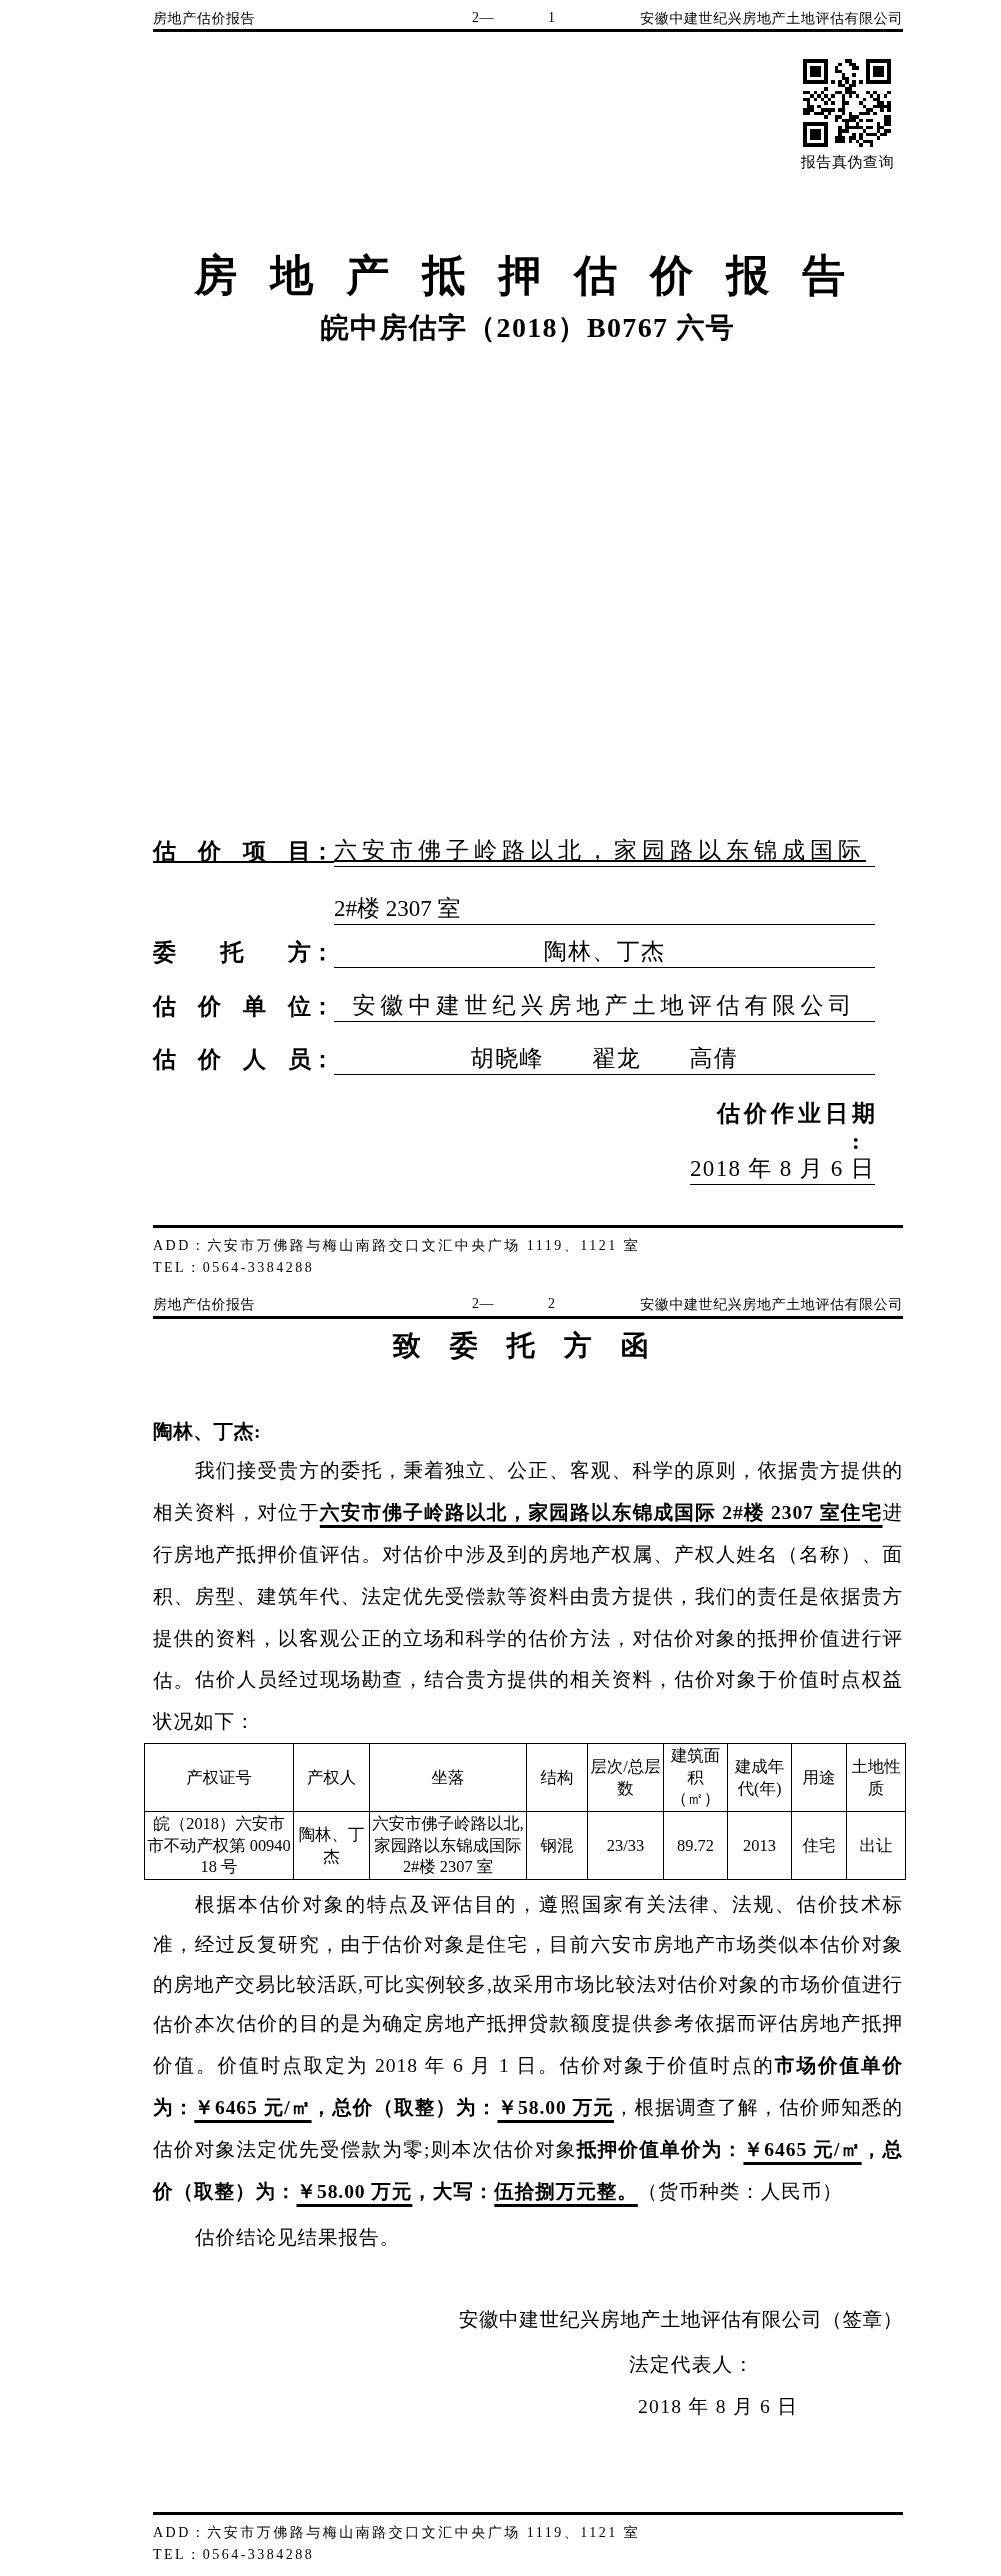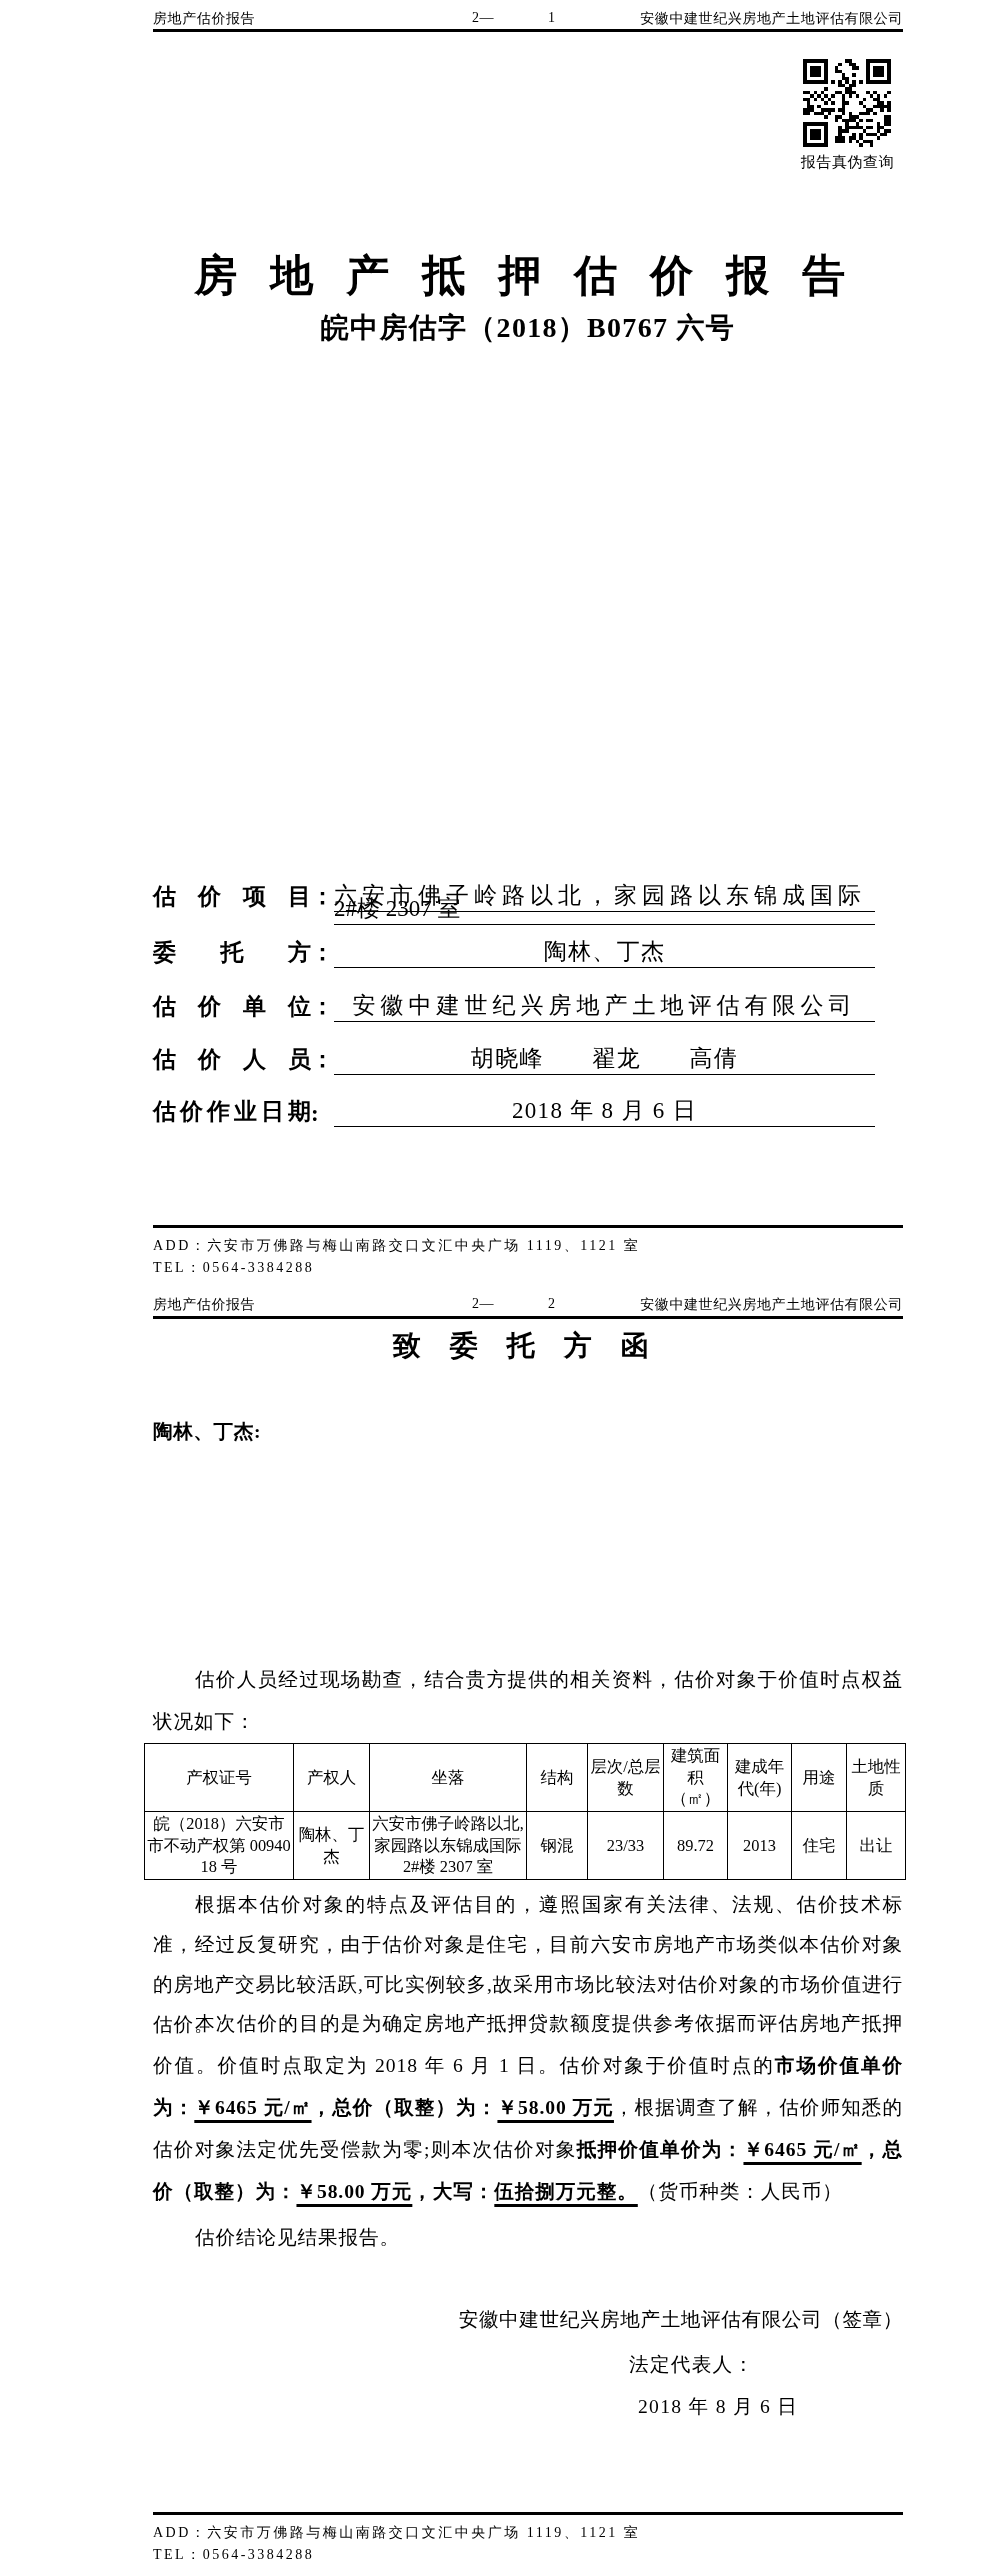--- a/index.html
+++ b/index.html
@@ -316,21 +316,21 @@
         <rect x="5" y="24" width="1" height="1"></rect>
         <rect x="6" y="24" width="1" height="1"></rect>
         <rect x="16" y="24" width="1" height="1"></rect>
         <rect x="19" y="24" width="1" height="1"></rect>
       </svg></div>
   <div class="qr-caption">报告真伪查询</div>
 
   <div class="main-title">房地产抵押估价报告</div>
   <div class="doc-number">皖中房估字（2018）B0767 六号</div>
 
-  <div class="form-row" style="top:883px;">
+  <div class="form-row" style="top:838px;text-decoration:underline;">
     <span class="flabel">估 价 项 目</span>
     <span class="fcolon">：</span>
     <span class="fvalue left ls8">六安市佛子岭路以北，家园路以东锦成国际</span>
   </div>
   <div class="form-row" style="top:896px;">
     <span class="flabel"></span>
     <span class="fcolon"></span>
     <span class="fvalue left">2#楼 2307 室</span>
   </div>
   <div class="form-row" style="top:939px;">
@@ -341,39 +341,40 @@
   <div class="form-row" style="top:993px;">
     <span class="flabel">估 价 单 位</span>
     <span class="fcolon">：</span>
     <span class="fvalue center ls8">安徽中建世纪兴房地产土地评估有限公司</span>
   </div>
   <div class="form-row" style="top:1046px;">
     <span class="flabel">估 价 人 员</span>
     <span class="fcolon">：</span>
     <span class="fvalue center ls2">胡晓峰　　翟龙　　高倩</span>
   </div>
-  <div class="form-row" style="top:1098px;">
+  <div class="form-row" style="top:1098px;flex-direction:column;">
     <span class="flabel">估价作业日期</span>
     <span class="fcolon">:</span>
     <span class="fvalue center ls2">2018 年 8 月 6 日</span>
   </div>
 
   <div class="hr" style="top:1225px;"></div>
   <div class="addr" style="top:1237px;">ADD：六安市万佛路与梅山南路交口文汇中央广场 1119、1121 室</div>
   <div class="addr" style="top:1259px;">TEL：0564-3384288</div>
 
   <div class="pg-furn" style="left:153px;top:1296px;">房地产估价报告</div>
   <div class="pg-furn" style="left:472px;top:1296px;">2—</div>
   <div class="pg-furn" style="left:548px;top:1296px;">2</div>
   <div class="pg-furn" style="right:99px;top:1296px;">安徽中建世纪兴房地产土地评估有限公司</div>
   <div class="hr" style="top:1316px;"></div>
 
   <div class="letter-title" style="top:1327px;">致委托方函</div>
   <div class="saluto" style="top:1418px;">陶林、丁杰:</div>
 
+  <div class="para" style="top:1450px;"><span>我们接受贵方的委托，秉着独立、公正、客观、科学的原则，依据贵方提供的相关资料，对位于</span><span class="bu">六安市佛子岭路以北，家园路以东锦成国际 2#楼 2307 室住宅</span><span>进行房地产抵押价值评估。对估价中涉及到的房地产权属、产权人姓名（名称）、面积、房型、建筑年代、法定优先受偿款等资料由贵方提供，我们的责任是依据贵方提供的资料，以客观公正的立场和科学的估价方法，对估价对象的抵押价值进行评估。</span></div>
   <div class="para" style="top:1659px;">估价人员经过现场勘查，结合贵方提供的相关资料，估价对象于价值时点权益状况如下：</div>
 
   <table class="appr">
     <colgroup>
       <col style="width:149px">
         <col style="width:76px">
         <col style="width:157px">
       <col style="width:61px">
         <col style="width:76px">
         <col style="width:64px">

